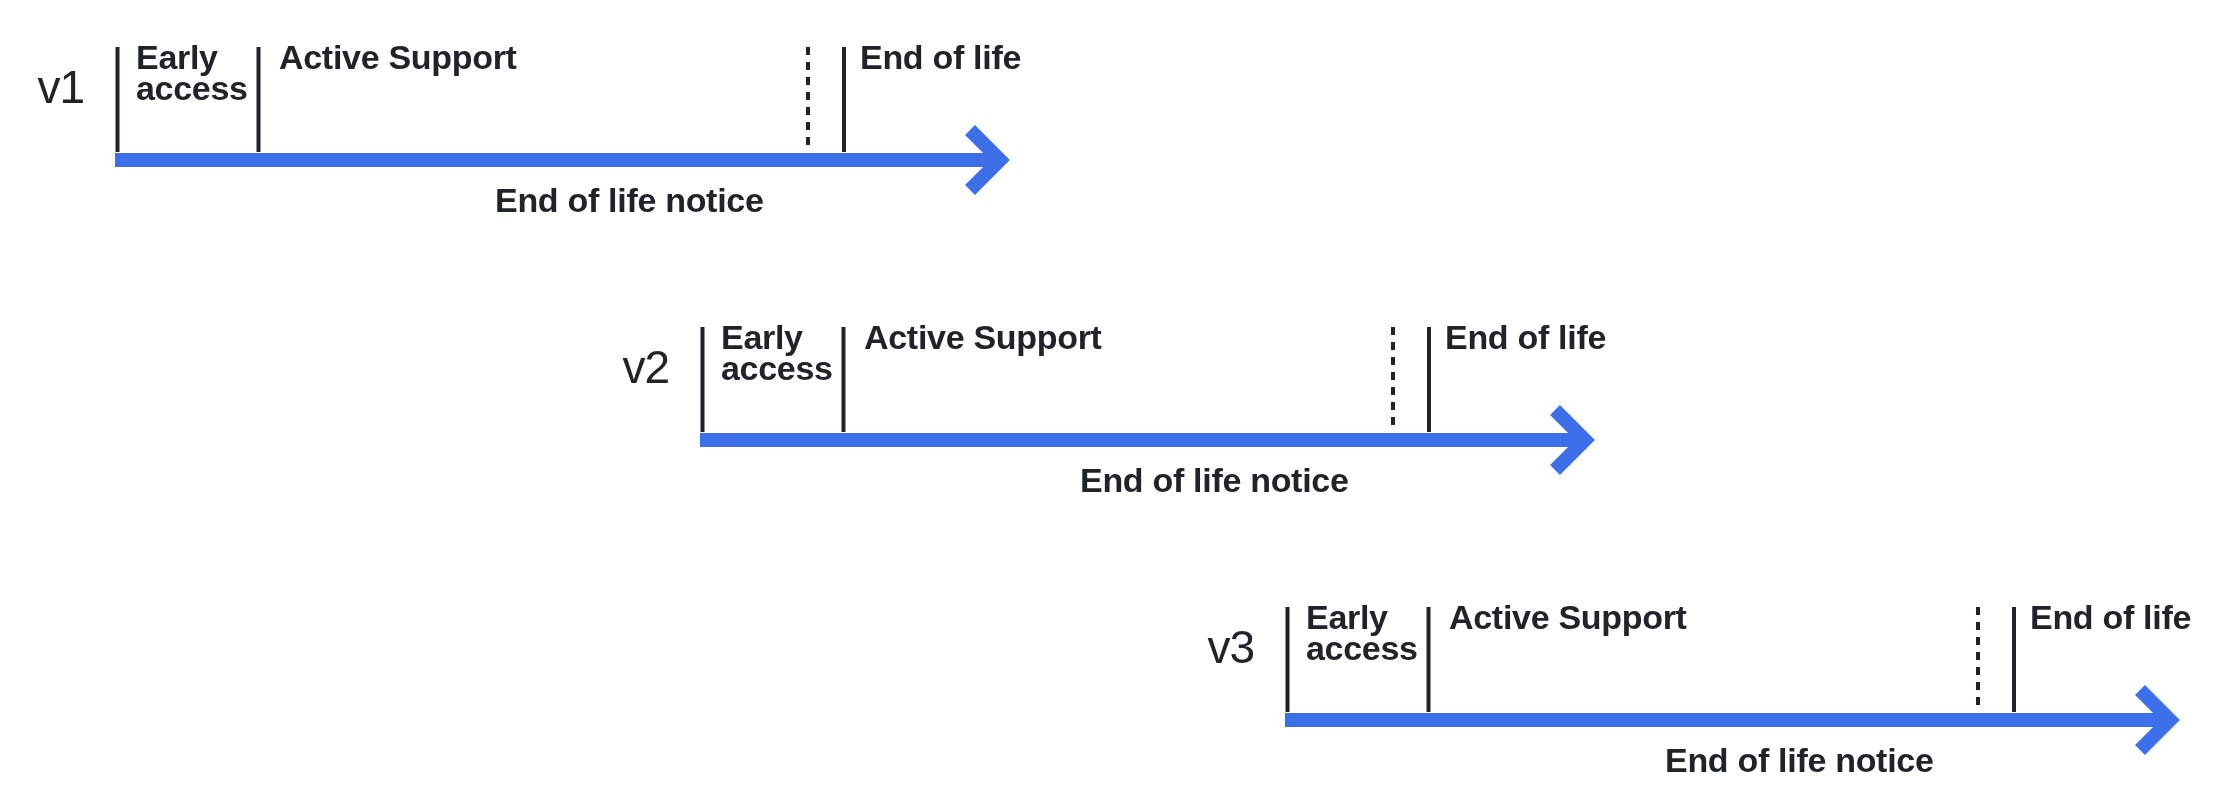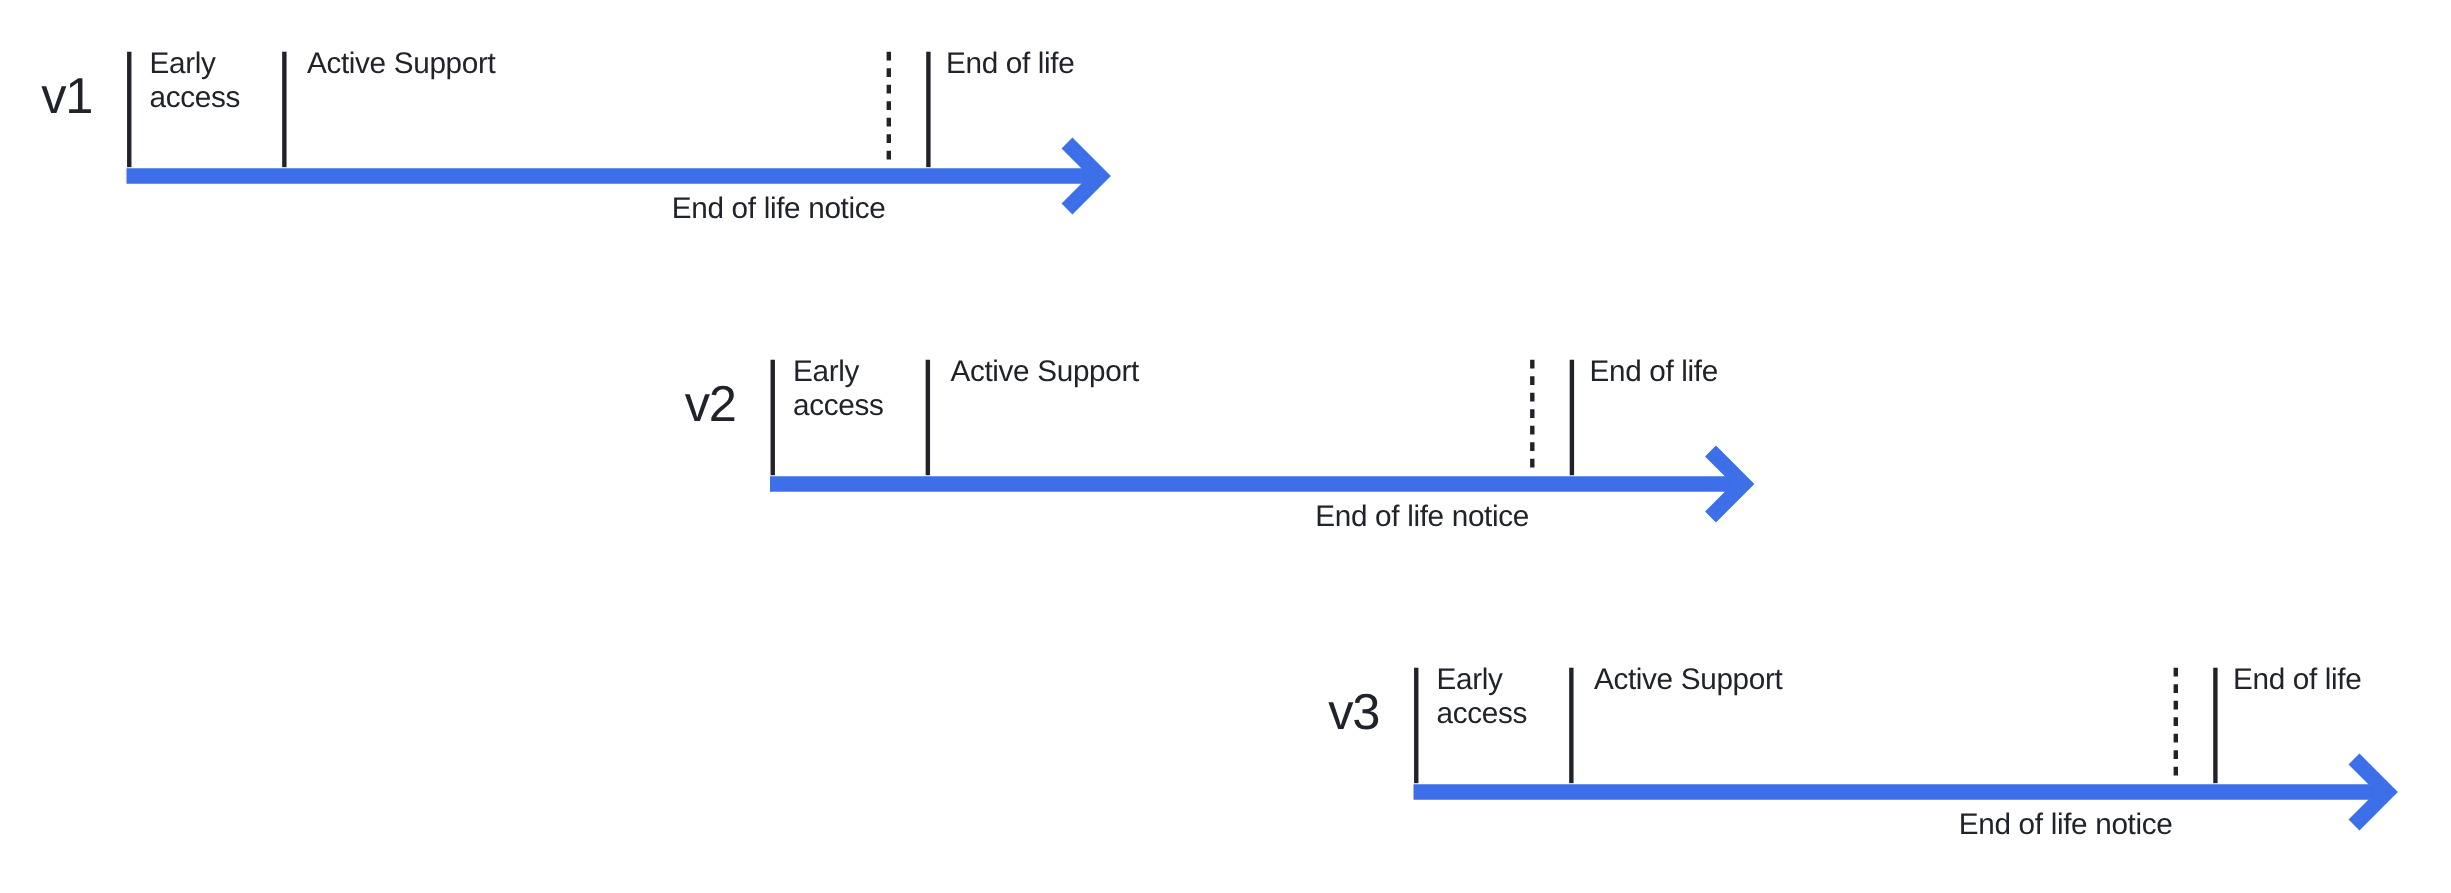--- a/index.html
+++ b/index.html
@@ -62,34 +62,33 @@
   }
   .arrowhead {
     stroke: var(--accent);
     stroke-width: 14;
     fill: none;
     stroke-linejoin: miter;
     stroke-miterlimit: 10;
   }
   .plabel {
     position: absolute;
-    font-size: 27px;
+    font-size: 34px;
     line-height: 31px;
-    font-weight: 400;
+    font-weight: 700;
     color: var(--ink);
     letter-spacing: -0.3px;
   }
   .plabel.early  { left: 136px; top: 42px; width: 112px; }
   .plabel.active { left: 279px; top: 42px; white-space: nowrap; }
   .plabel.eol    { left: 860px; top: 42px; white-space: nowrap; }
   .plabel.notice {
     left: 495px;
-    top: 174px;
+    top: 185px;
     width: 310px;
-    text-align: right;
     white-space: nowrap;
   }
 </style>
 </head>
 <body>
 
 <div id="canvas">
 
   <div class="timeline tl-0">
     <div class="version">v1</div>

